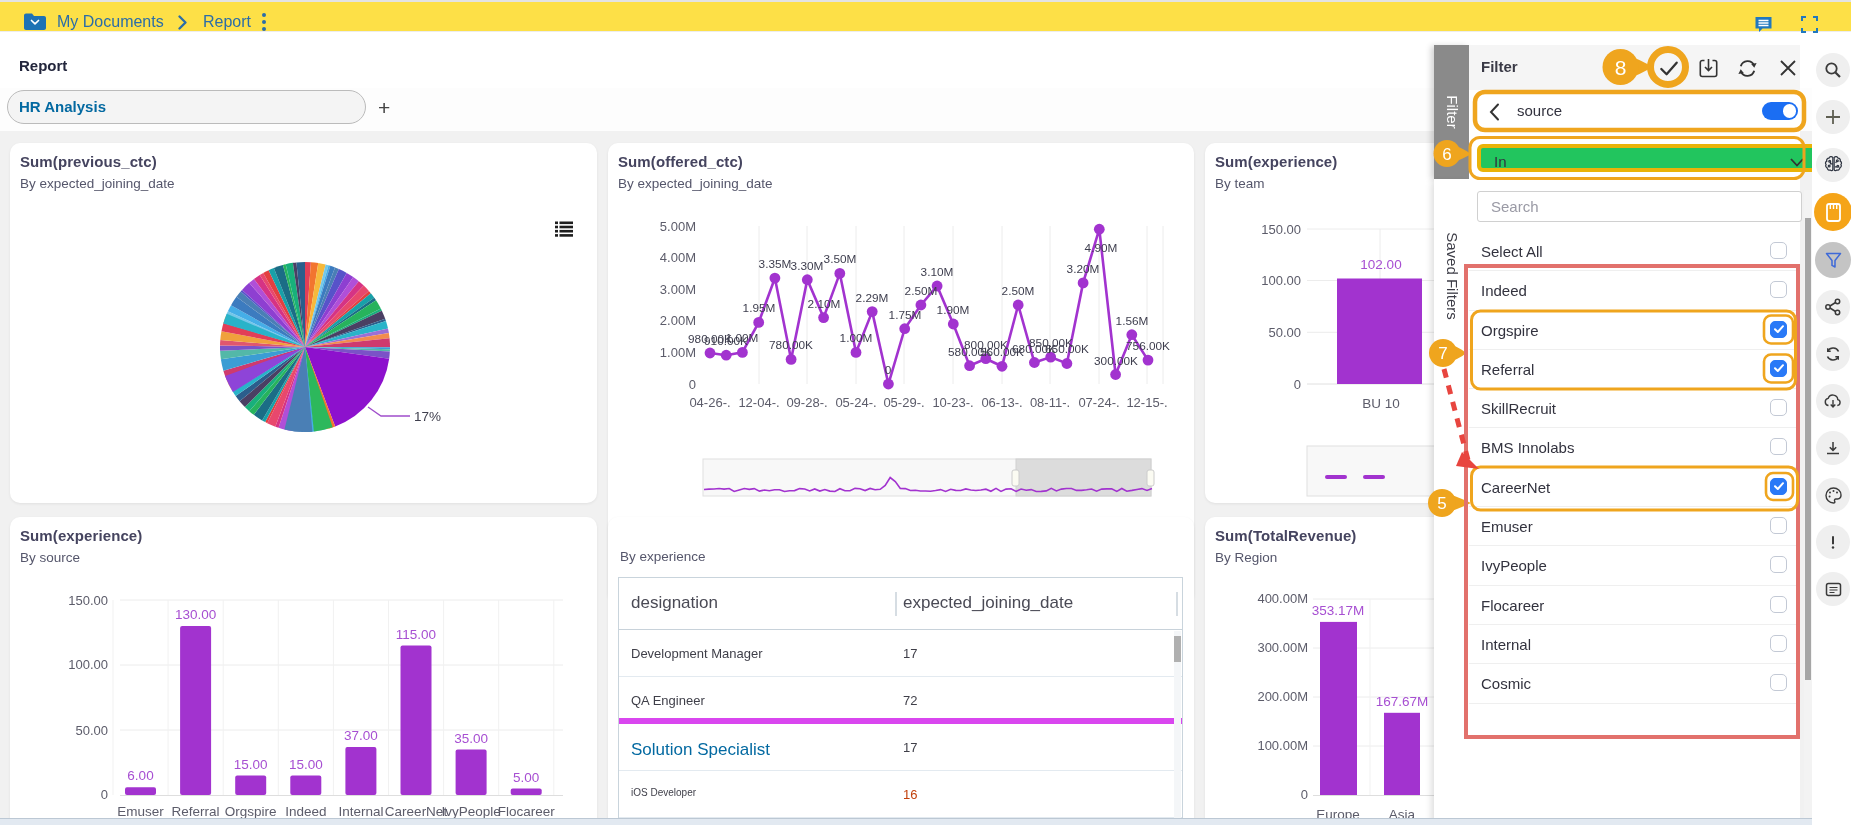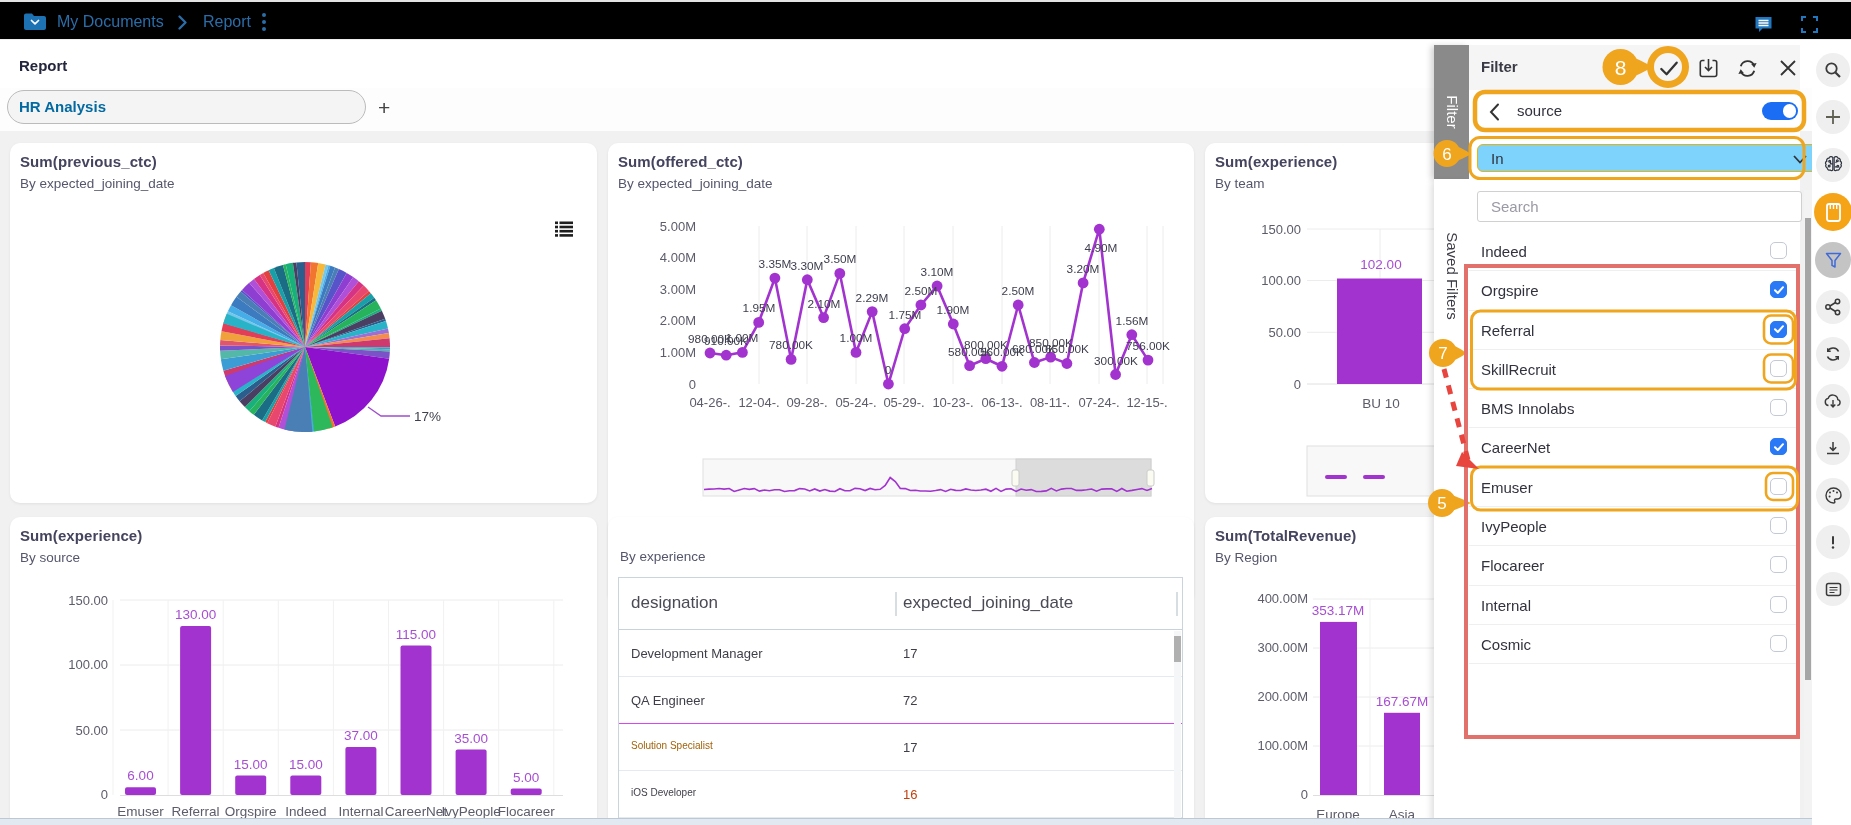--- a/index.html
+++ b/index.html
@@ -1,40 +1,40 @@
 <!DOCTYPE html>
 <html><head><meta charset="utf-8">
 <style>
 * {margin:0;padding:0;box-sizing:border-box}
 html,body {width:1851px;height:825px;overflow:hidden;font-family:"Liberation Sans",sans-serif;background:#fff}
 #page {position:relative;width:1851px;height:825px}
 .abs {position:absolute}
 
-#topbar {position:absolute;left:0;top:0;width:1851px;height:40px;background:#000000;border-bottom:1px solid #ededed;border-top:2px solid #e3e3e3}
+#topbar {position:absolute;left:0;top:0;width:1851px;height:32px;background:#fde047;border-bottom:1px solid #ededed;border-top:2px solid #e3e3e3}
 #titlebar {position:absolute;left:0;top:40px;width:1851px;height:48px;background:#fff}
 #tabbar {position:absolute;left:0;top:88px;width:1851px;height:43px;background:#fdfdfd}
 #dash {position:absolute;left:0;top:131px;width:1851px;height:694px;background:#f1f1f1}
 .card {position:absolute;background:#fff;border-radius:10px;box-shadow:0 1px 3px rgba(0,0,0,.07)}
 .ct {position:absolute;left:10px;top:10px;font-size:15px;font-weight:bold;color:#45445f;letter-spacing:.1px}
 .cs {position:absolute;left:10px;top:33px;font-size:13.5px;color:#55566b}
 .crumb {position:absolute;top:11px;font-size:16px;color:#2b6da8}
 
 #ptab {position:absolute;left:1434px;top:45px;width:35px;height:134px;background:#8a8a8a;box-shadow:-3px 1px 6px rgba(0,0,0,.18)}
 #ptab span {position:absolute;left:50%;top:67px;transform:translate(-50%,-50%) rotate(90deg);color:#fff;font-size:15px;white-space:nowrap}
 #ptab2 {position:absolute;left:1434px;top:179px;width:35px;height:646px;background:#fff;box-shadow:-3px 3px 6px rgba(0,0,0,.12)}
 #ptab2 span {position:absolute;left:50%;top:97px;transform:translate(-50%,-50%) rotate(90deg);color:#3c3c46;font-size:15px;white-space:nowrap}
 #panel {position:absolute;left:1469px;top:45px;width:331px;height:780px;background:#fff}
 #phead {position:absolute;left:0;top:0;width:331px;height:45px;background:#f5f5f5}
 #phead .t {position:absolute;left:12px;top:13px;font-size:15px;font-weight:bold;color:#3a3a46}
 .pico {position:absolute;top:11px;width:24px;height:24px;display:flex;align-items:center;justify-content:center}
 .srcrow {position:absolute;left:8px;top:49px;width:327px;height:34px}
 .srcrow .nm {position:absolute;left:40px;top:8px;font-size:15px;color:#32323e}
 .toggle {position:absolute;right:6px;top:8px;width:36px;height:17.5px;border-radius:9px;background:#1b6ef3}
 .toggle .kn {position:absolute;right:2px;top:2px;width:13.5px;height:13.5px;border-radius:50%;background:#fff}
-.inbox {position:absolute;left:8px;top:99px;width:344px;height:28px;border:1px solid #eab308;border-radius:6px;background:#7dd3fc}
+.inbox {position:absolute;left:8px;top:99px;width:344px;height:28px;border:4px solid #eab308;border-radius:6px;background:#22c55e}
 .inbox .tx {position:absolute;left:13px;top:5px;font-size:15px;color:#32323e}
 .searchbox {position:absolute;left:8px;top:146px;width:325px;height:31px;border:1px solid #d0d0d0;border-radius:3px;background:#fff}
 .searchbox .tx {position:absolute;left:13px;top:6px;font-size:15px;color:#9a9aa5}
 #plist {position:absolute;left:0;top:187px;width:331px;height:489px;overflow:hidden}
 .row {position:relative;height:39.3px;border-bottom:1px solid #efefef}
 .rt {position:absolute;left:12px;top:11px;font-size:15px;color:#32323e}
 .cb {position:absolute;right:13px;top:10px;width:17px;height:17px;border:1.5px solid #c3c9d5;border-radius:5px;background:#fff}
 .cb.on {background:#2979f7;border-color:#2979f7;display:flex;align-items:center;justify-content:center}
 
 #vscroll {position:absolute;left:1804px;top:190px;width:8px;height:635px;background:#f3f3f3}
@@ -346,26 +346,26 @@
         <span class="abs" style="left:12px;top:15px;font-size:17px;color:#4a4a55">designation</span>
         <span class="abs" style="left:284px;top:15px;font-size:17px;color:#4a4a55">expected_joining_date</span>
         <div class="abs" style="left:276px;top:14px;width:2px;height:24px;background:#d6dde3"></div>
         <div class="abs" style="left:557px;top:14px;width:2px;height:24px;background:#d6dde3"></div>
       </div>
       <div class="abs" style="left:0;top:52px;width:100%">
         <div style="position:relative;height:47px;border-bottom:1px solid #e3eaf0">
               <span class="abs" style="left:12px;top:16px;font-size:13px;color:#3f3f49">Development Manager</span>
               <span class="abs" style="left:284px;top:16px;font-size:13px;color:#3f3f49">17</span>
             </div>
-        <div style="position:relative;height:47px;border-bottom:1px solid #d946ef">
+        <div style="position:relative;height:47px;border-bottom:6px solid #d946ef">
               <span class="abs" style="left:12px;top:16px;font-size:13px;color:#3f3f49">QA Engineer</span>
               <span class="abs" style="left:284px;top:16px;font-size:13px;color:#3f3f49">72</span>
             </div>
         <div style="position:relative;height:47px;border-bottom:1px solid #e3eaf0">
-              <span class="abs" style="left:12px;top:16px;font-size:10px;color:#a16207">Solution Specialist</span>
+              <span class="abs" style="left:12px;top:16px;font-size:17px;color:#0369a1">Solution Specialist</span>
               <span class="abs" style="left:284px;top:16px;font-size:13px;color:#3f3f49">17</span>
             </div>
         <div style="position:relative;height:47px;border-bottom:1px solid #e3eaf0">
               <span class="abs" style="left:12px;top:16px;font-size:10px;color:#3f3f49">iOS Developer</span>
               <span class="abs" style="left:284px;top:16px;font-size:13px;color:#c2410c">16</span>
             </div>
       </div>
       <div class="abs" style="right:1px;top:53px;width:7px;height:194px;background:#f4f6f8"></div>
       <div class="abs" style="right:1px;top:58px;width:7px;height:26px;background:#b0b0b0"></div>
     </div>
@@ -442,20 +442,24 @@
   <div class="inbox">
         <span class="tx">In</span>
     <svg width="14" height="9" viewBox="0 0 14 9" style="position:absolute;right:13px;top:10px">
           <path d="M1 1 L7 7.5 L13 1" stroke="#333" stroke-width="1.8" fill="none"></path>
         </svg>
   </div>
   <div class="searchbox">
         <span class="tx">Search</span>
       </div>
   <div id="plist">
+    <div class="row">
+          <span class="rt">Select All</span>
+          <span class="cb"></span>
+        </div>
     <div class="row">
           <span class="rt">Indeed</span>
           <span class="cb"></span>
         </div>
         <div class="row">
           <span class="rt">Orgspire</span>
           <span class="cb on">
             <svg width="12" height="12" viewBox="0 0 12 12">
               <path d="M2 6.2 L4.8 9 L10 3.2" stroke="#fff" stroke-width="2" fill="none" stroke-linecap="round" stroke-linejoin="round"></path>
             </svg>

